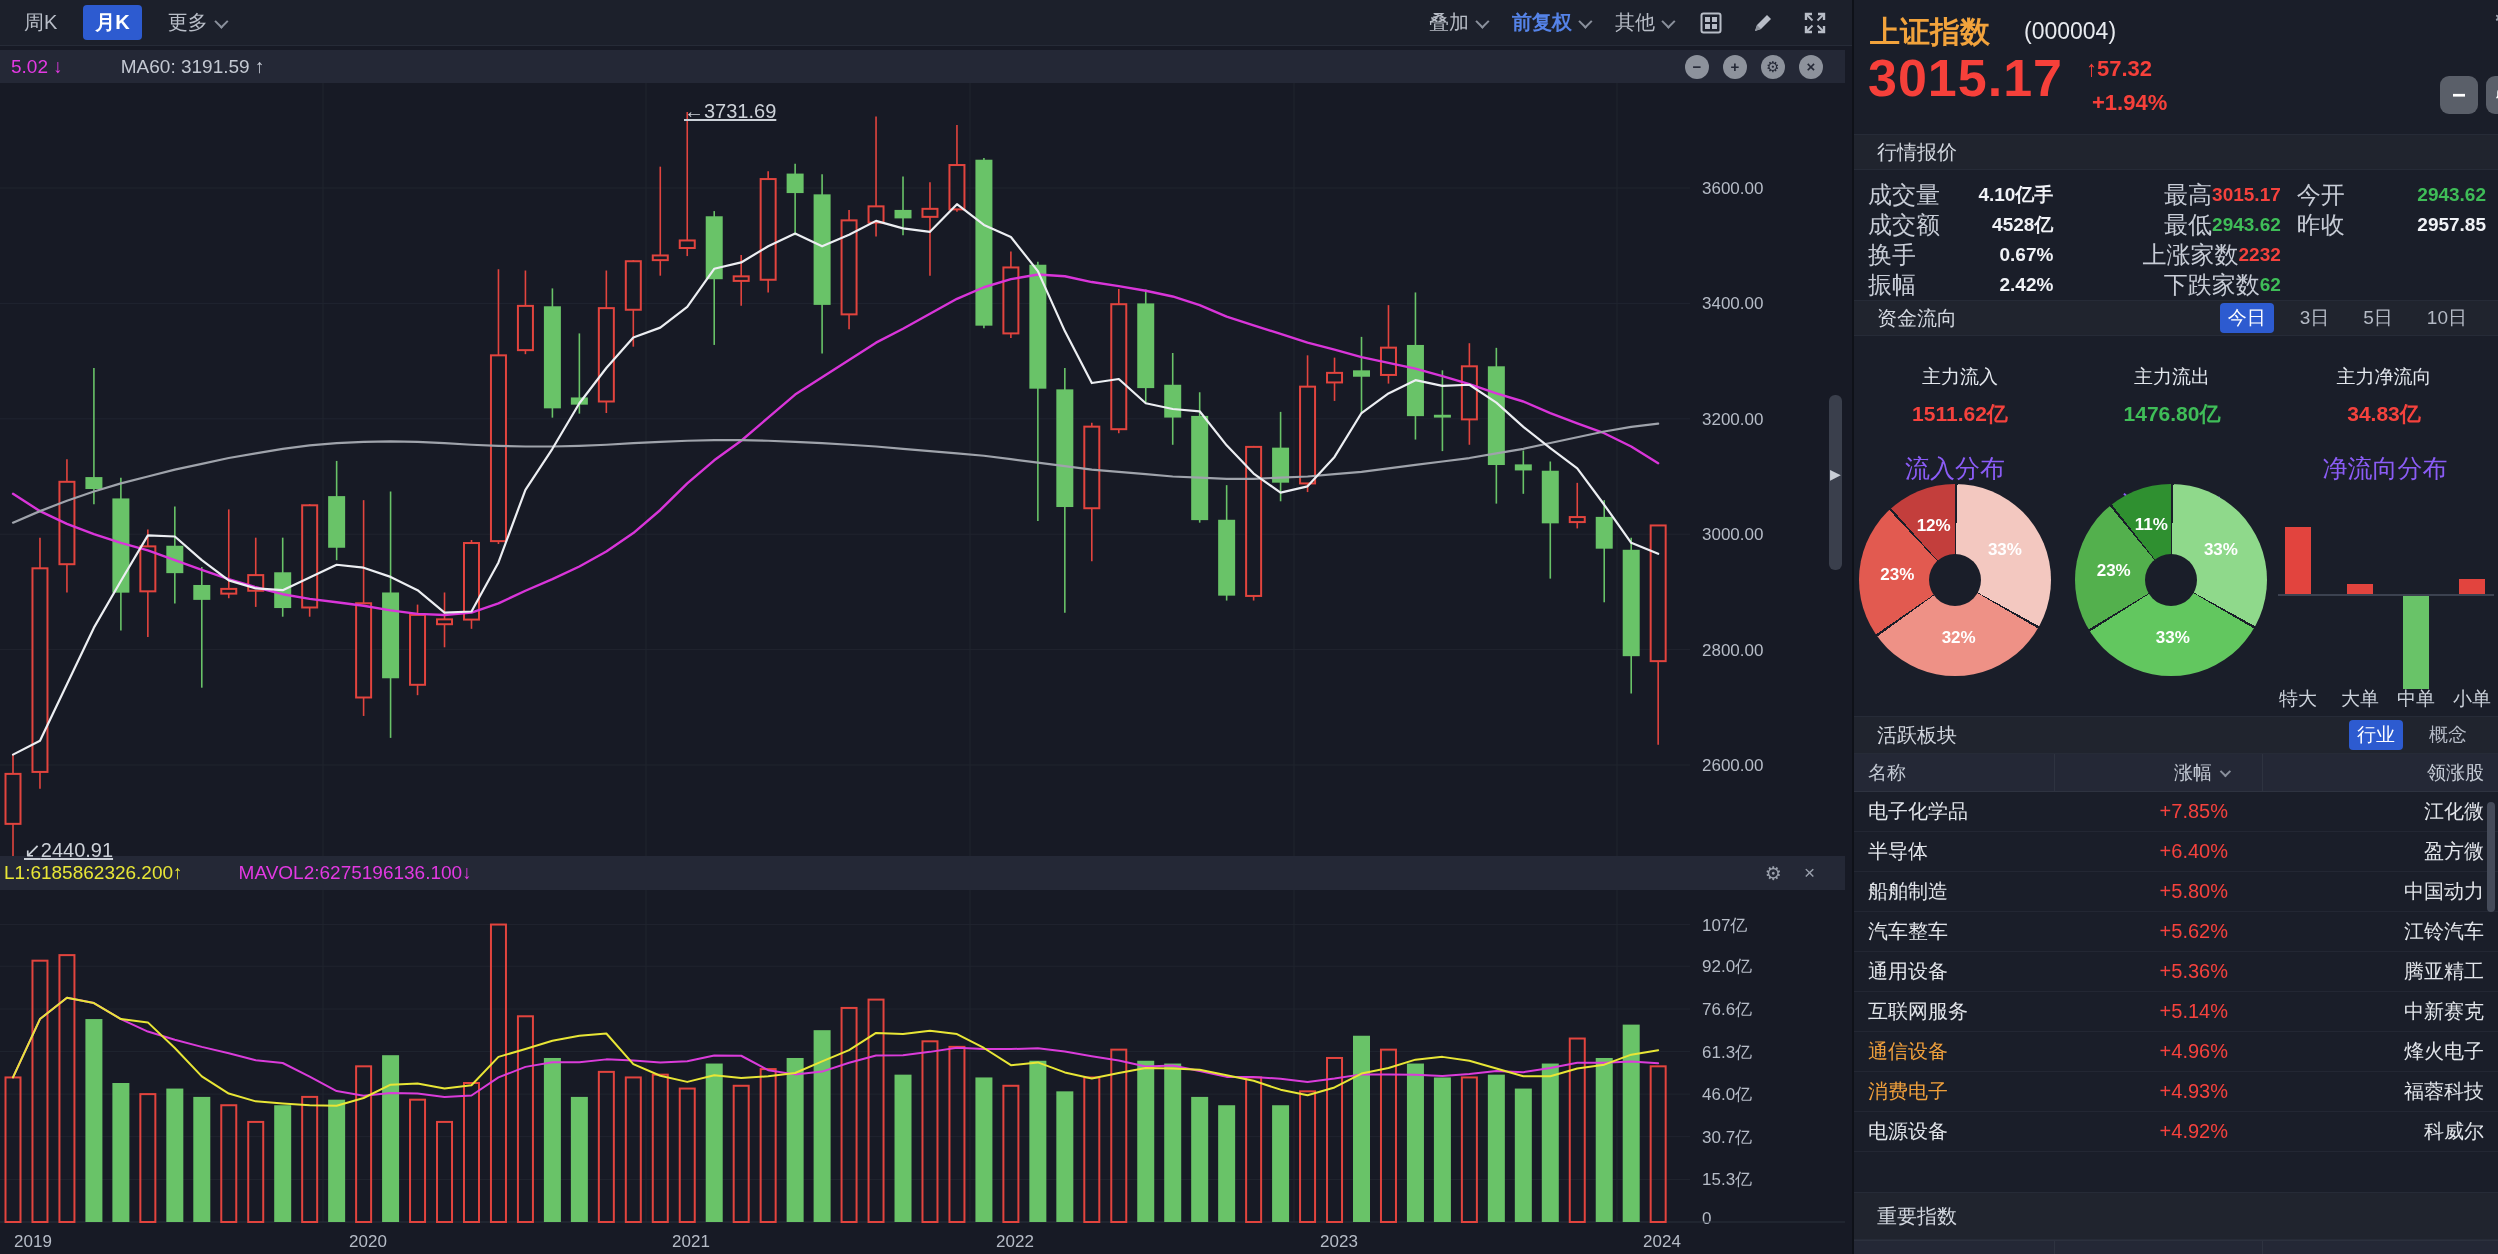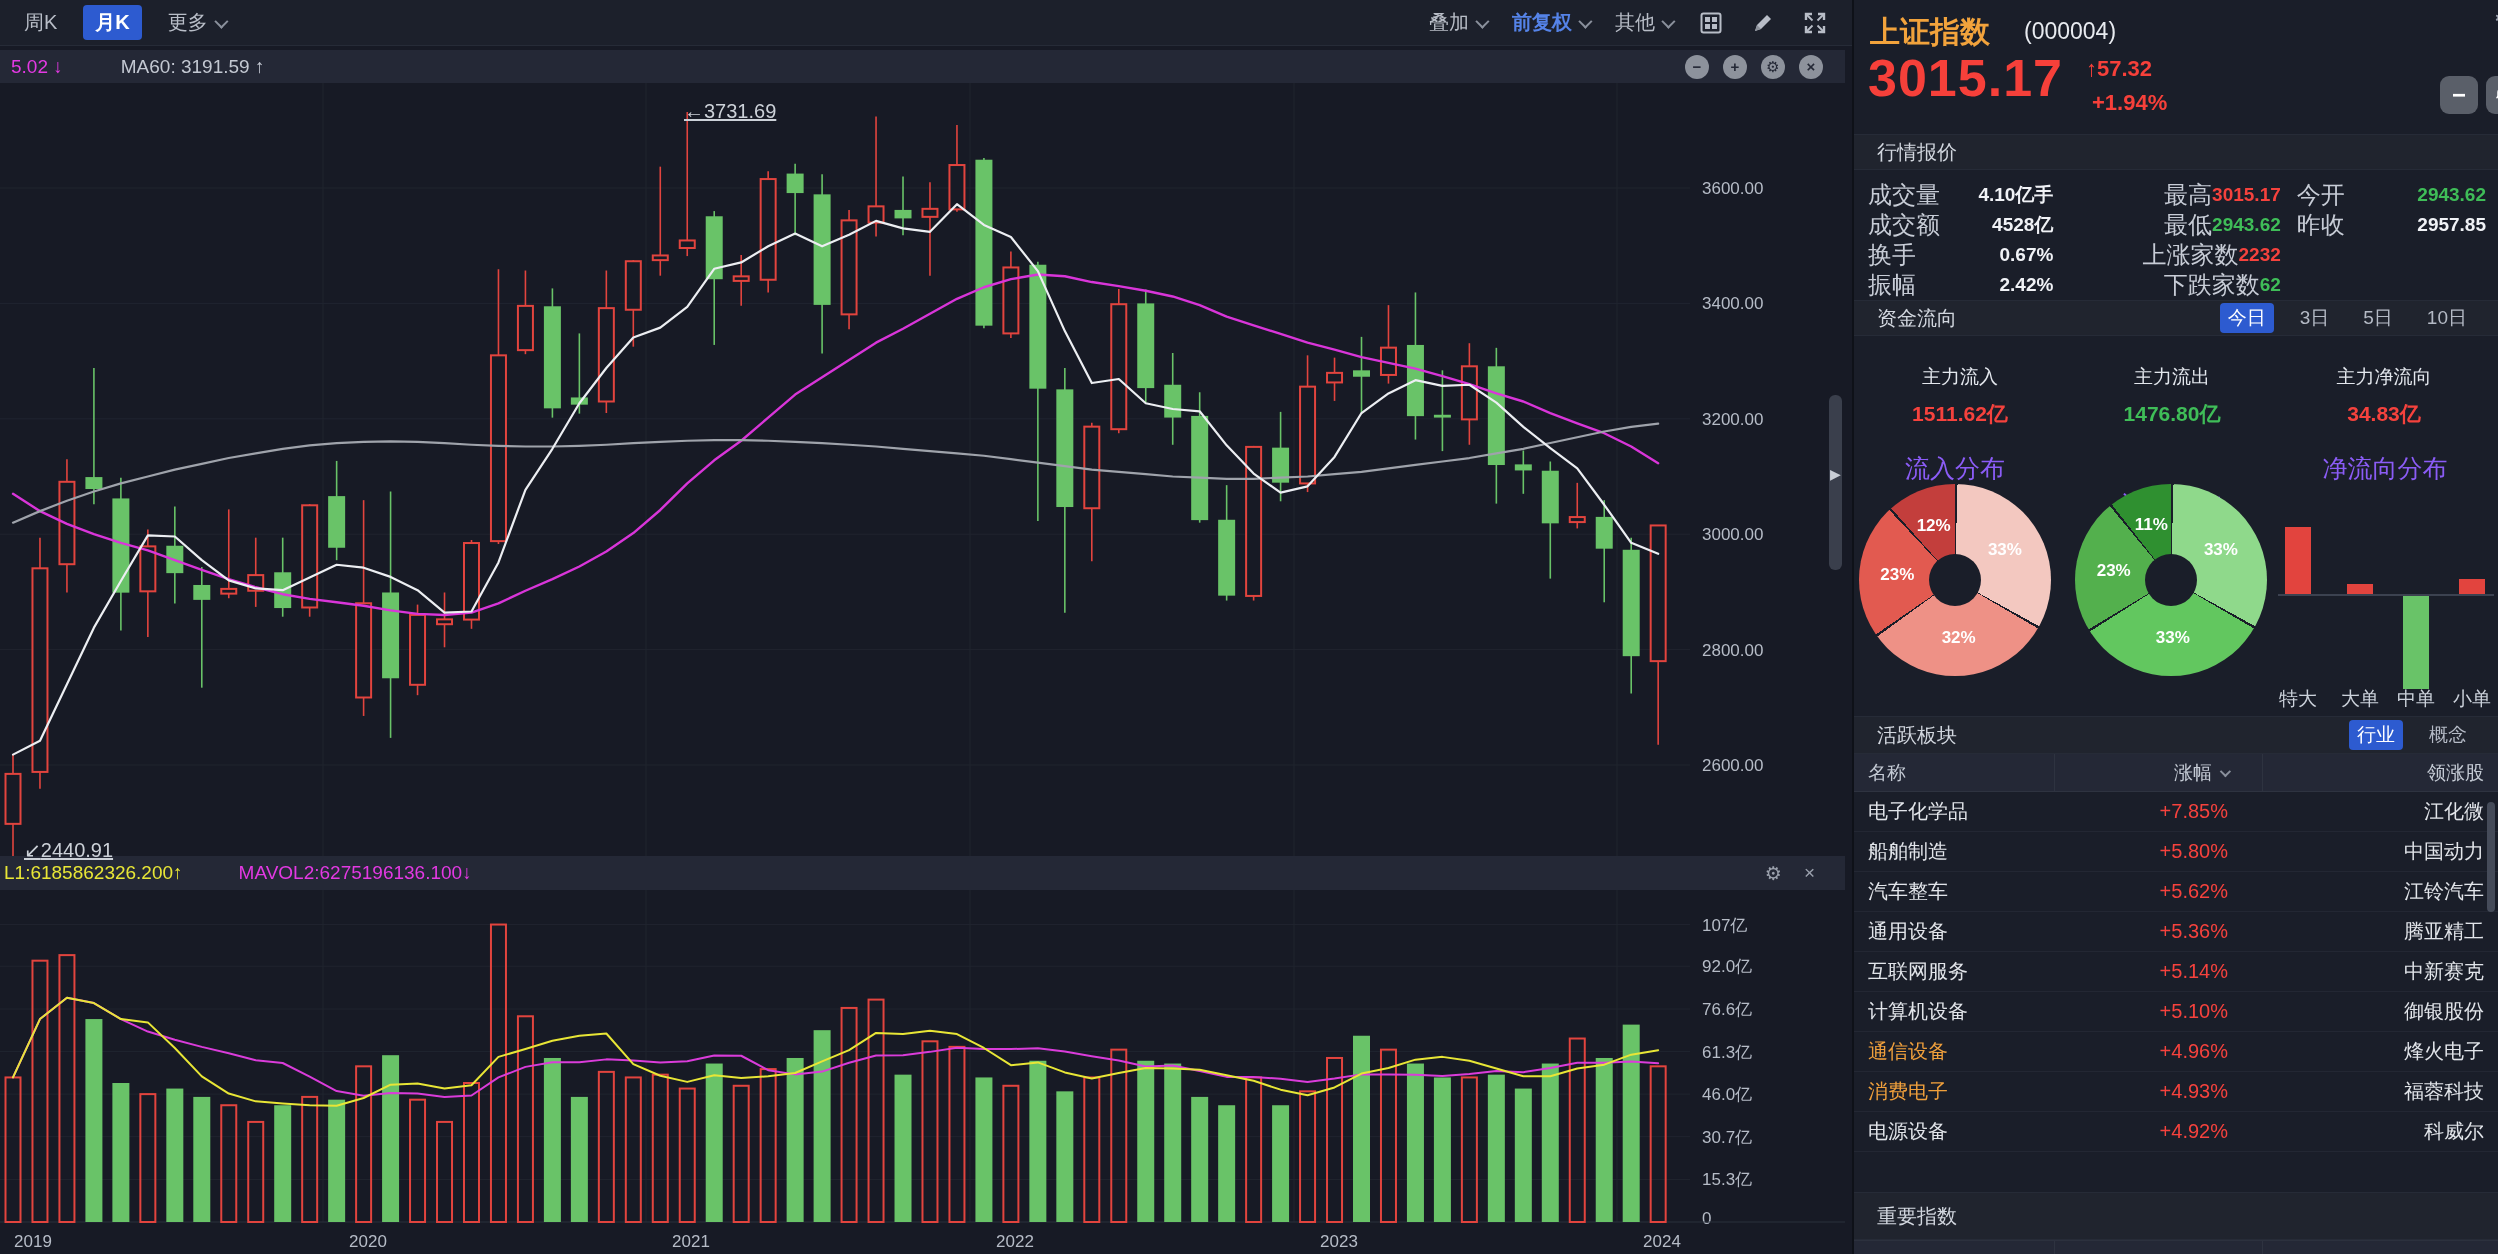--- a/index.html
+++ b/index.html
@@ -549,43 +549,43 @@
     </div>
 
     <div class="srows">
 
       <div class="srow">
           <span class="s-name">电子化学品</span>
           <span class="s-chg">+7.85%</span>
           <span class="s-leader">江化微</span>
         </div>
         <div class="srow">
+          <span class="s-name">半导体</span>
+          <span class="s-chg">+6.40%</span>
+          <span class="s-leader">盈方微</span>
+        </div>
+        <div class="srow">
           <span class="s-name">船舶制造</span>
           <span class="s-chg">+5.80%</span>
           <span class="s-leader">中国动力</span>
         </div>
         <div class="srow">
           <span class="s-name">汽车整车</span>
           <span class="s-chg">+5.62%</span>
           <span class="s-leader">江铃汽车</span>
         </div>
         <div class="srow">
           <span class="s-name">通用设备</span>
           <span class="s-chg">+5.36%</span>
           <span class="s-leader">腾亚精工</span>
         </div>
         <div class="srow">
           <span class="s-name">互联网服务</span>
           <span class="s-chg">+5.14%</span>
           <span class="s-leader">中新赛克</span>
-        </div>
-        <div class="srow">
-          <span class="s-name">计算机设备</span>
-          <span class="s-chg">+5.10%</span>
-          <span class="s-leader">御银股份</span>
         </div>
         <div class="srow">
           <span class="s-name orange">通信设备</span>
           <span class="s-chg">+4.96%</span>
           <span class="s-leader">烽火电子</span>
         </div>
         <div class="srow">
           <span class="s-name orange">消费电子</span>
           <span class="s-chg">+4.93%</span>
           <span class="s-leader">福蓉科技</span>

